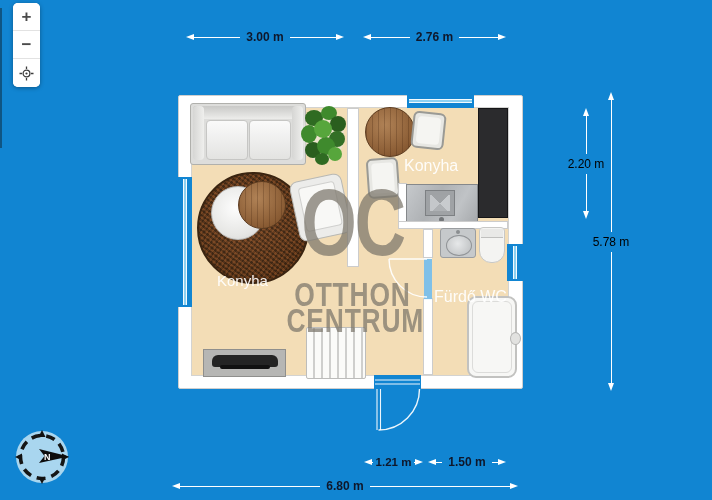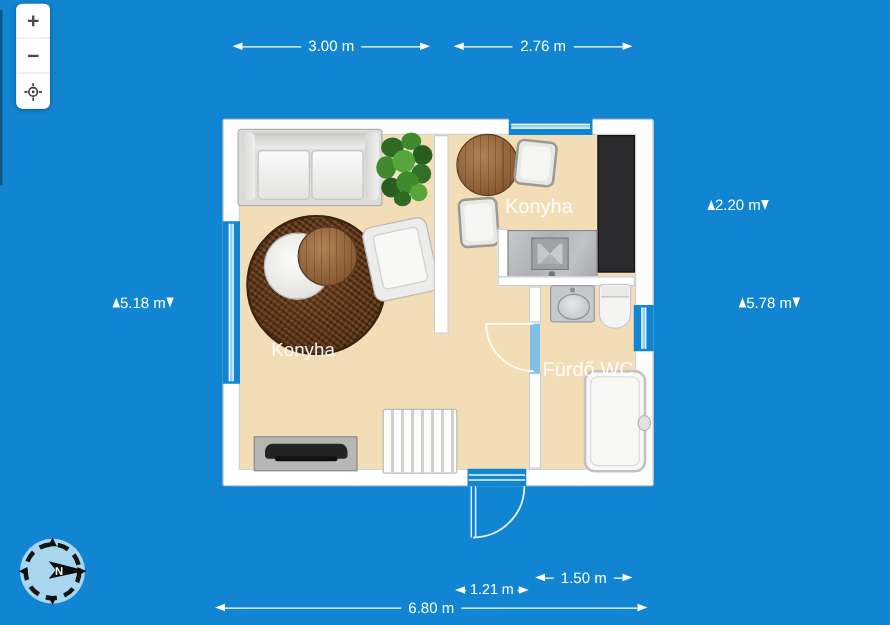--- a/index.html
+++ b/index.html
@@ -108,29 +108,29 @@
   .wm-logo{font-size:94px;font-weight:bold;line-height:66px;letter-spacing:-3px;
     transform:scaleX(.76);transform-origin:center;}
   .wm-line{font-size:33px;font-weight:bold;line-height:26px;letter-spacing:1px;
     transform:scaleX(.8);transform-origin:center;margin-top:0;}
   .wm-sp{height:26px;}
 
   
   .room-label{color:rgba(255,255,255,.92);font-weight:normal;z-index:50;white-space:nowrap;}
 
   
-  .hdim{display:flex;align-items:center;color:#ffffff;font-size:12px;height:14px;}
+  .hdim{display:flex;align-items:center;color:#0f172a;font-size:12px;height:14px;font-weight:bold;}
   .hdim .ln{flex:1;height:1px;background:#fff;}
   .hdim .lbl{padding:0 6px;white-space:nowrap;line-height:14px;}
   .hdim .arl{width:0;height:0;border-top:3.5px solid transparent;border-bottom:3.5px solid transparent;
     border-right:8px solid #fff;}
   .hdim .arr{width:0;height:0;border-top:3.5px solid transparent;border-bottom:3.5px solid transparent;
     border-left:8px solid #fff;}
   .hdim.tight .lbl{padding:0 3px;font-size:11.5px;}
-  .vdim{display:flex;flex-direction:row;align-items:center;color:#ffffff;font-size:12px;width:40px;}
+  .vdim{display:flex;flex-direction:column;align-items:center;color:#000000;font-size:12px;width:40px;}
   .vdim .ln{flex:1;width:1px;background:#fff;}
   .vdim .lbl{padding:3px 0;white-space:nowrap;}
   .vdim .aru{width:0;height:0;border-left:3.5px solid transparent;border-right:3.5px solid transparent;
     border-bottom:8px solid #fff;}
   .vdim .ard{width:0;height:0;border-left:3.5px solid transparent;border-right:3.5px solid transparent;
     border-top:8px solid #fff;}
 
   .edge-artifact{left:0;top:8px;width:2px;height:140px;background:rgba(15,45,65,.55);}
   svg{display:block;}
 </style>
@@ -257,41 +257,47 @@
   <svg class="abs" style="left:0;top:0;z-index:30;pointer-events:none;" width="712" height="500" viewBox="0 0 712 500">
     <g stroke="rgba(255,255,255,0.92)" stroke-width="1.4" fill="none">
       <path d="M 389 259 L 427 259"></path>
       <path d="M 389 259 A 38 38 0 0 0 427 297"></path>
       <path d="M 375 380 H 420 M 375 384 H 420" stroke-width="1.1"></path>
       <path d="M 377 389 V 430 M 380.5 389 V 430" stroke-width="1.1"></path>
       <path d="M 378.5 430 A 41 41 0 0 0 419.5 389"></path>
     </g>
   </svg>
 
+  <div class="abs watermark">
+    <div class="wm-logo">OC</div>
+    <div class="wm-sp"></div>
+    <div class="wm-line">OTTHON</div>
+    <div class="wm-line">CENTRUM</div>
+  </div>
 
   <div class="abs room-label" style="left:217px;top:272px;font-size:15px;">Konyha</div>
   <div class="abs room-label" style="left:404px;top:157px;font-size:16px;">Konyha</div>
   <div class="abs room-label" style="left:434px;top:264px;font-size:16px;margin-top:24px;">Fürdő WC</div>
 
   <div class="abs hdim" style="left:186px;top:30px;width:158px;">
     <span class="arl"></span>
       <span class="ln"></span>
     <span class="lbl">3.00 m</span>
     <span class="ln"></span>
       <span class="arr"></span>
   </div>
   <div class="abs hdim" style="left:363px;top:30px;width:143px;">
     <span class="arl"></span>
       <span class="ln"></span>
     <span class="lbl">2.76 m</span>
     <span class="ln"></span>
       <span class="arr"></span>
   </div>
 
-  <div class="abs hdim tight" style="left:364px;top:465px;width:59px;">
+  <div class="abs hdim tight" style="left:364px;top:455px;width:59px;">
     <span class="arl"></span>
       <span class="ln"></span>
     <span class="lbl">1.21 m</span>
     <span class="ln"></span>
       <span class="arr"></span>
   </div>
   <div class="abs hdim" style="left:428px;top:455px;width:78px;align-items:center;">
     <span class="arl"></span>
       <span class="ln"></span>
     <span class="lbl">1.50 m</span>
@@ -299,27 +305,20 @@
       <span class="arr"></span>
   </div>
   <div class="abs hdim" style="left:172px;top:479px;width:346px;">
     <span class="arl"></span>
       <span class="ln"></span>
     <span class="lbl">6.80 m</span>
     <span class="ln"></span>
       <span class="arr"></span>
   </div>
 
-  <div class="abs vdim" style="left:90px;top:108px;height:268px;">
-    <span class="aru"></span>
-      <span class="ln"></span>
-    <span class="lbl">5.18 m</span>
-    <span class="ln"></span>
-      <span class="ard"></span>
-  </div>
 
   <div class="abs vdim" style="left:566px;top:108px;height:111px;">
     <span class="aru"></span>
       <span class="ln"></span>
     <span class="lbl">2.20 m</span>
     <span class="ln"></span>
       <span class="ard"></span>
   </div>
   <div class="abs vdim" style="left:591px;top:92px;height:299px;">
     <span class="aru"></span>

